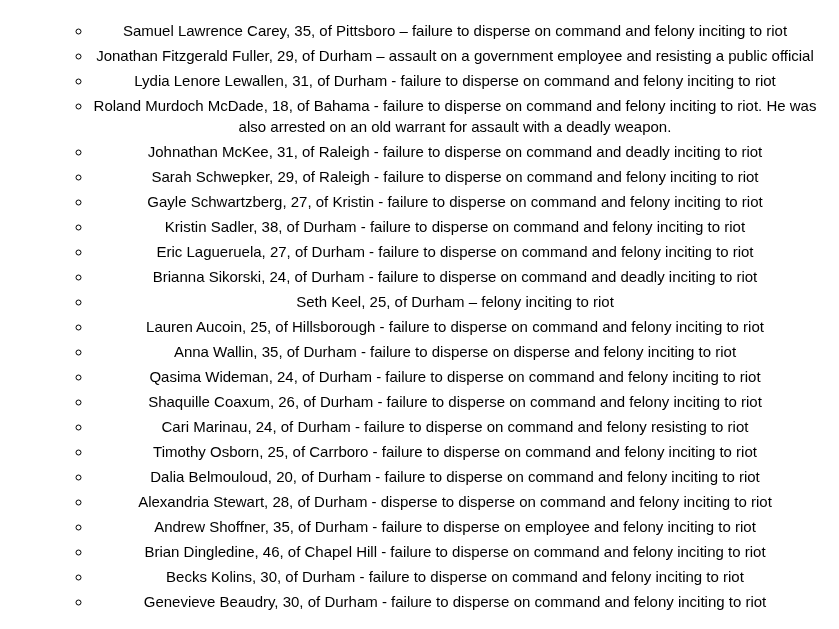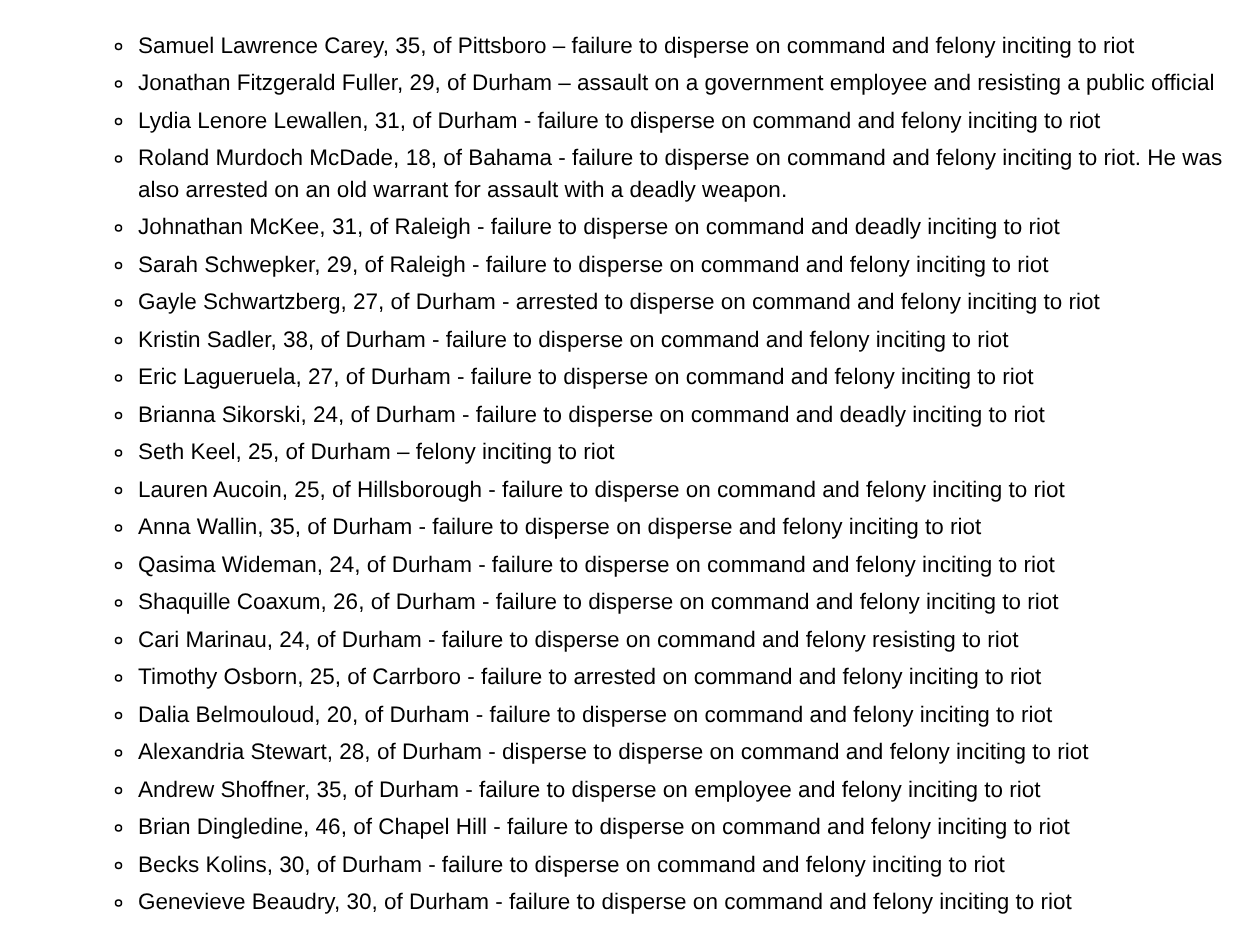--- a/index.html
+++ b/index.html
@@ -20,42 +20,43 @@
   }
   ul.arrest-list {
     margin: 0;
     padding: 0 0 0 92px;
     width: 726px;
     list-style: circle outside;
   }
   ul.arrest-list li {
     margin: 0 0 4px 0;
     padding: 0;
+    text-align: center;
   }
 </style>
 </head>
 <body>
 
 <ul class="arrest-list">
   <li>Samuel Lawrence Carey, 35, of Pittsboro – failure to disperse on command and felony inciting to riot</li>
   <li>Jonathan Fitzgerald Fuller, 29, of Durham – assault on a government employee and resisting a public official</li>
   <li>Lydia Lenore Lewallen, 31, of Durham - failure to disperse on command and felony inciting to riot</li>
   <li>Roland Murdoch McDade, 18, of Bahama - failure to disperse on command and felony inciting to riot. He was also arrested on an old warrant for assault with a deadly weapon.</li>
   <li>Johnathan McKee, 31, of Raleigh - failure to disperse on command and deadly inciting to riot</li>
   <li>Sarah Schwepker, 29, of Raleigh - failure to disperse on command and felony inciting to riot</li>
-  <li>Gayle Schwartzberg, 27, of Durham - arrested to disperse on command and felony inciting to riot</li>
+  <li>Gayle Schwartzberg, 27, of Kristin - failure to disperse on command and felony inciting to riot</li>
   <li>Kristin Sadler, 38, of Durham - failure to disperse on command and felony inciting to riot</li>
   <li>Eric Lagueruela, 27, of Durham - failure to disperse on command and felony inciting to riot</li>
   <li>Brianna Sikorski, 24, of Durham - failure to disperse on command and deadly inciting to riot</li>
   <li>Seth Keel, 25, of Durham – felony inciting to riot</li>
   <li>Lauren Aucoin, 25, of Hillsborough - failure to disperse on command and felony inciting to riot</li>
   <li>Anna Wallin, 35, of Durham - failure to disperse on disperse and felony inciting to riot</li>
   <li>Qasima Wideman, 24, of Durham - failure to disperse on command and felony inciting to riot</li>
   <li>Shaquille Coaxum, 26, of Durham - failure to disperse on command and felony inciting to riot</li>
   <li>Cari Marinau, 24, of Durham - failure to disperse on command and felony resisting to riot</li>
-  <li>Timothy Osborn, 25, of Carrboro - failure to arrested on command and felony inciting to riot</li>
+  <li>Timothy Osborn, 25, of Carrboro - failure to disperse on command and felony inciting to riot</li>
   <li>Dalia Belmouloud, 20, of Durham - failure to disperse on command and felony inciting to riot</li>
   <li>Alexandria Stewart, 28, of Durham - disperse to disperse on command and felony inciting to riot</li>
   <li>Andrew Shoffner, 35, of Durham - failure to disperse on employee and felony inciting to riot</li>
   <li>Brian Dingledine, 46, of Chapel Hill - failure to disperse on command and felony inciting to riot</li>
   <li>Becks Kolins, 30, of Durham - failure to disperse on command and felony inciting to riot</li>
   <li>Genevieve Beaudry, 30, of Durham - failure to disperse on command and felony inciting to riot</li>
 </ul>
 
 </body></html>

